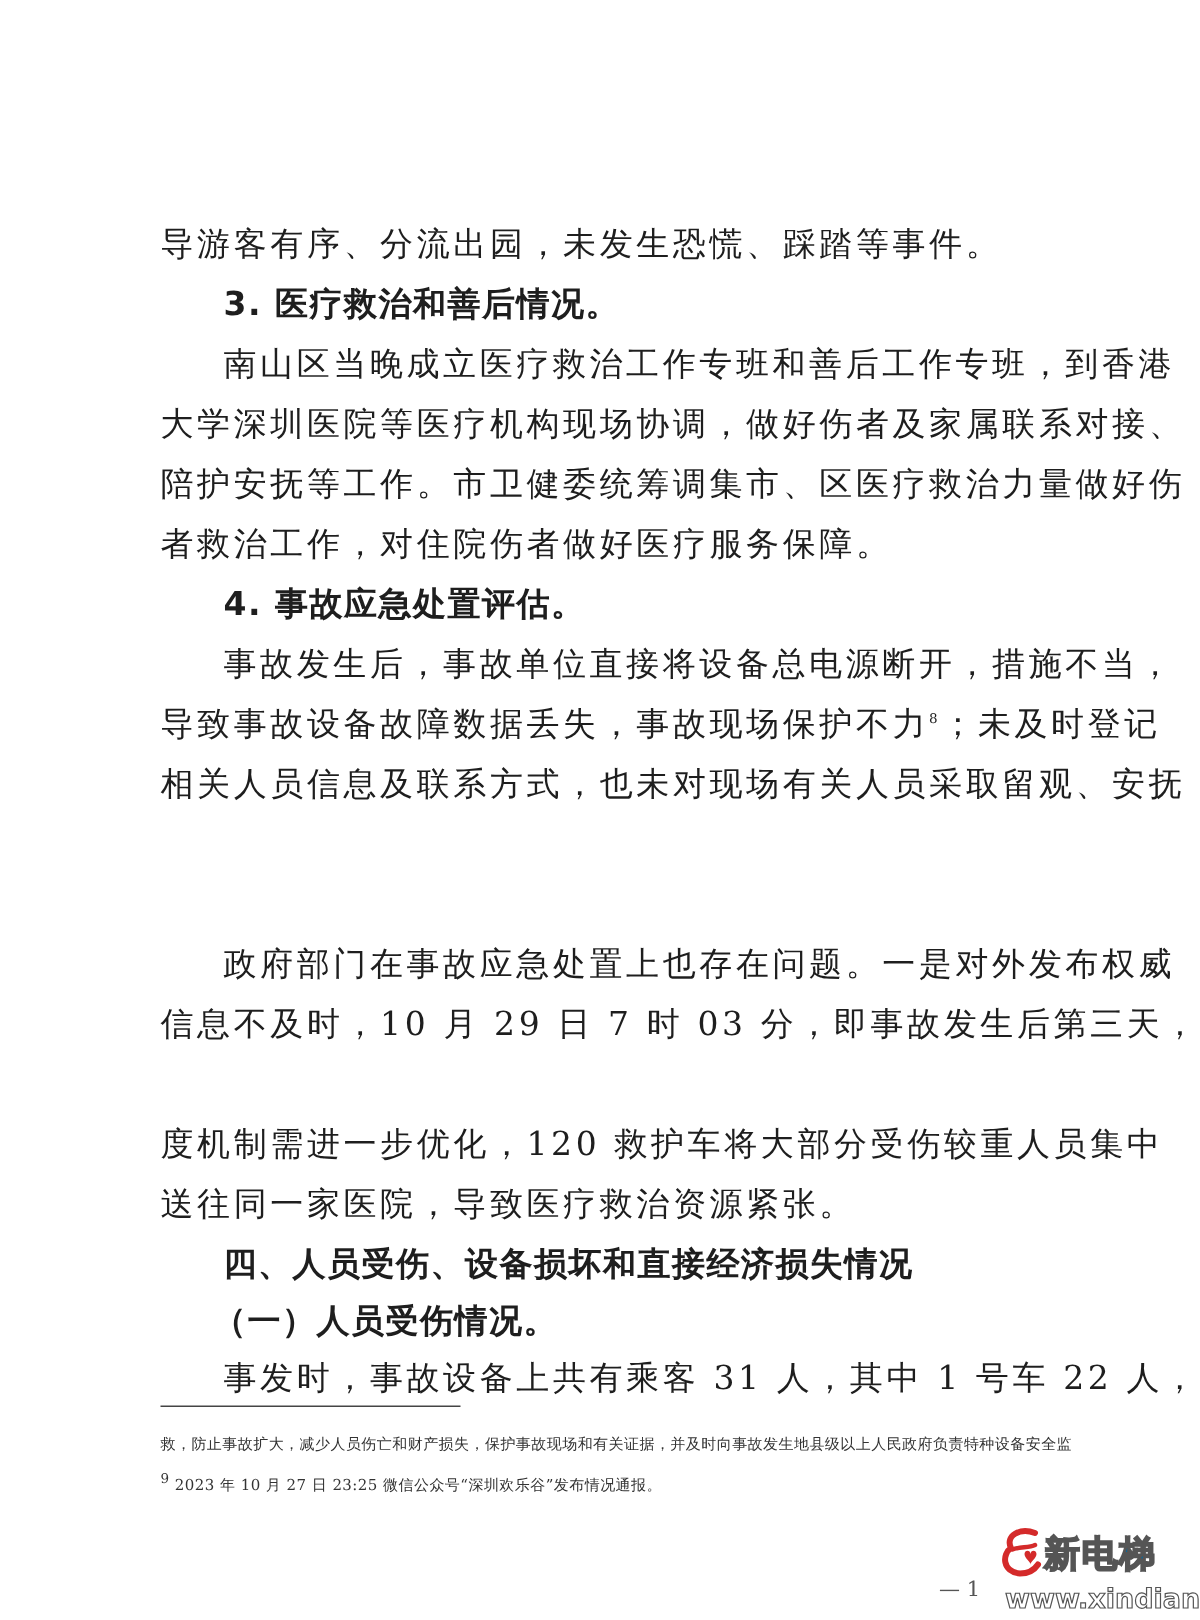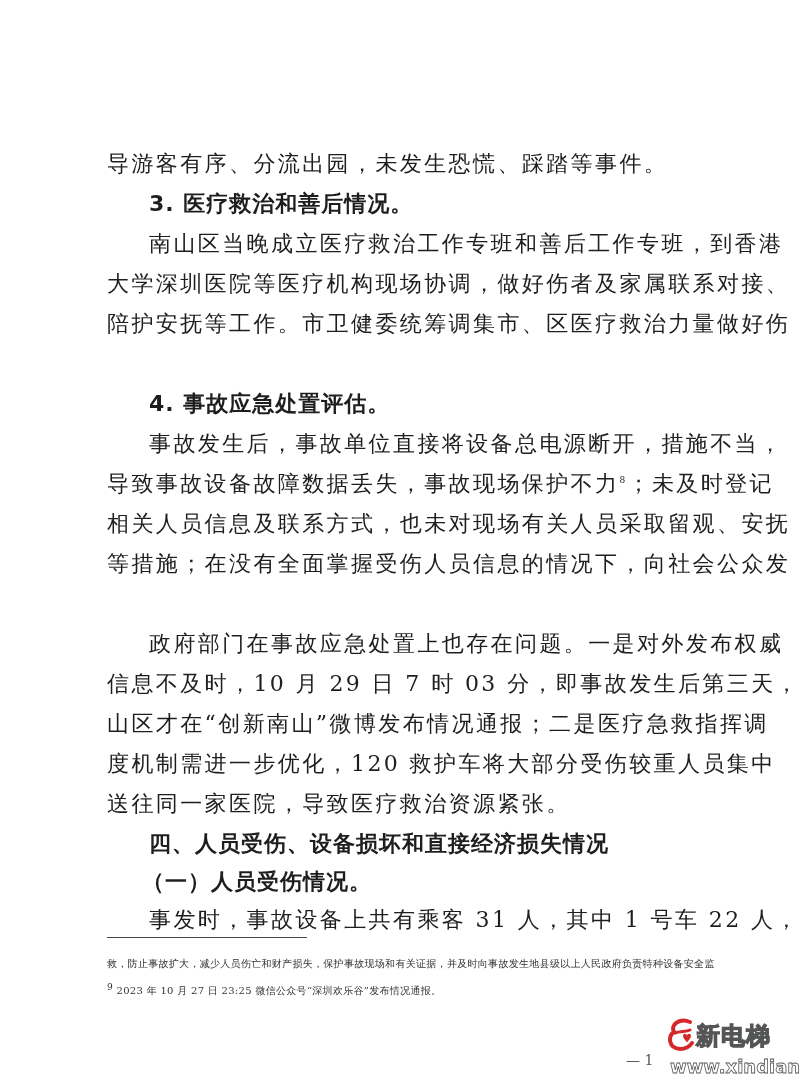--- a/index.html
+++ b/index.html
@@ -111,31 +111,30 @@
 
 <div class="page">
 
   <div class="line" style="top:150px;"><span>导游客有序、分流出园，未发生恐慌、踩踏等事件。</span></div>
 
   <div class="line indent bold" style="top:190px;"><span>3. 医疗救治和善后情况。</span></div>
 
   <div class="line indent" style="top:230px;"><span>南山区当晚成立医疗救治工作专班和善后工作专班，到香港</span></div>
   <div class="line" style="top:270px;"><span>大学深圳医院等医疗机构现场协调，做好伤者及家属联系对接、</span></div>
   <div class="line" style="top:310px;"><span>陪护安抚等工作。市卫健委统筹调集市、区医疗救治力量做好伤</span></div>
+  <div class="line" style="top:350px;"><span>者救治工作，对住院伤者做好医疗服务保障。</span></div>
 
   <div class="line indent bold" style="top:390px;"><span>4. 事故应急处置评估。</span></div>
 
   <div class="line indent" style="top:430px;"><span>事故发生后，事故单位直接将设备总电源断开，措施不当，</span></div>
   <div class="line" style="top:470px;"><span>导致事故设备故障数据丢失，事故现场保护不力</span><sup class="fn">8</sup><span>；未及时登记</span></div>
   <div class="line" style="top:510px;"><span>相关人员信息及联系方式，也未对现场有关人员采取留观、安抚</span></div>
-  <div class="line" style="top:550px;"><span>等措施；在没有全面掌握受伤人员信息的情况下，向社会公众发</span></div>
 
   <div class="line indent" style="top:630px;"><span>政府部门在事故应急处置上也存在问题。一是对外发布权威</span></div>
   <div class="line" style="top:670px;"><span>信息不及时，10 月 29 日 7 时 03 分，即事故发生后第三天，南</span></div>
-  <div class="line" style="top:710px;"><span>山区才在“创新南山”微博发布情况通报；二是医疗急救指挥调</span></div>
   <div class="line" style="top:750px;"><span>度机制需进一步优化，120 救护车将大部分受伤较重人员集中</span></div>
   <div class="line" style="top:790px;"><span>送往同一家医院，导致医疗救治资源紧张。</span></div>
 
   <div class="line indent bold" style="top:830px;"><span>四、人员受伤、设备损坏和直接经济损失情况</span></div>
   <div class="line indent bold" style="top:868px; left:142px;"><span>（一）人员受伤情况。</span></div>
   <div class="line indent" style="top:906px;"><span>事发时，事故设备上共有乘客 31 人，其中 1 号车 22 人，2</span></div>
 
   <div class="footnote-rule"></div>
 
   <div class="fn-line" style="top:958px;"><span>救，防止事故扩大，减少人员伤亡和财产损失，保护事故现场和有关证据，并及时向事故发生地县级以上人民政府负责特种设备安全监</span></div>

